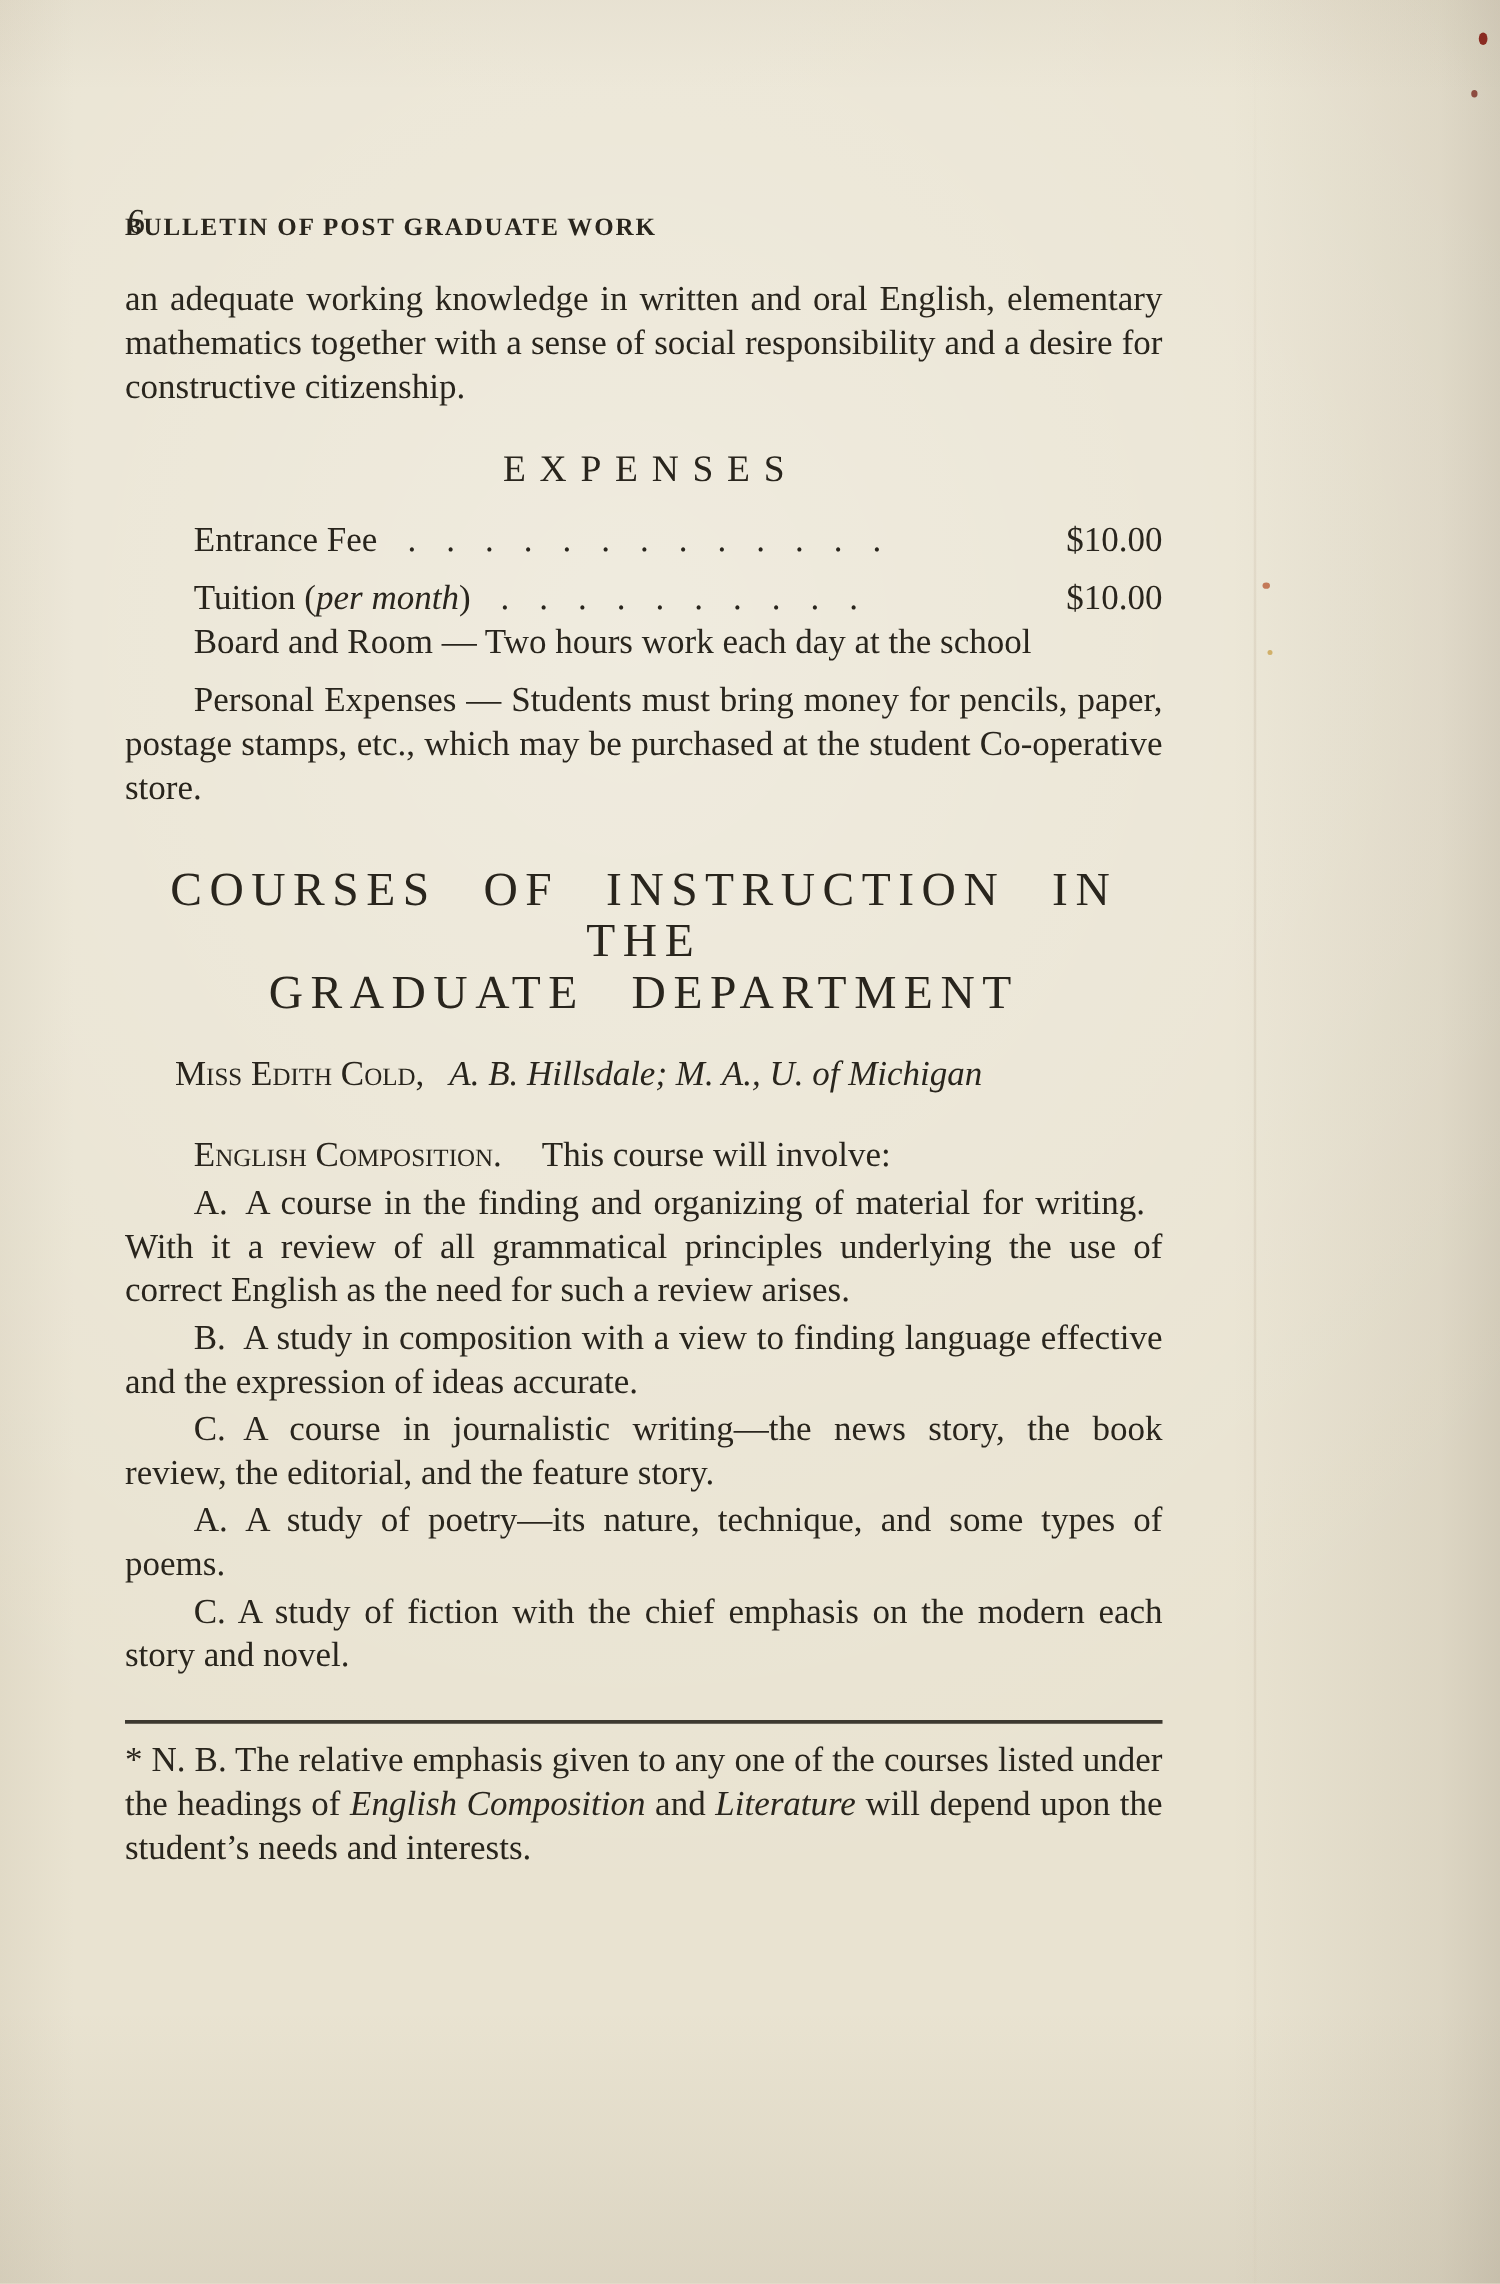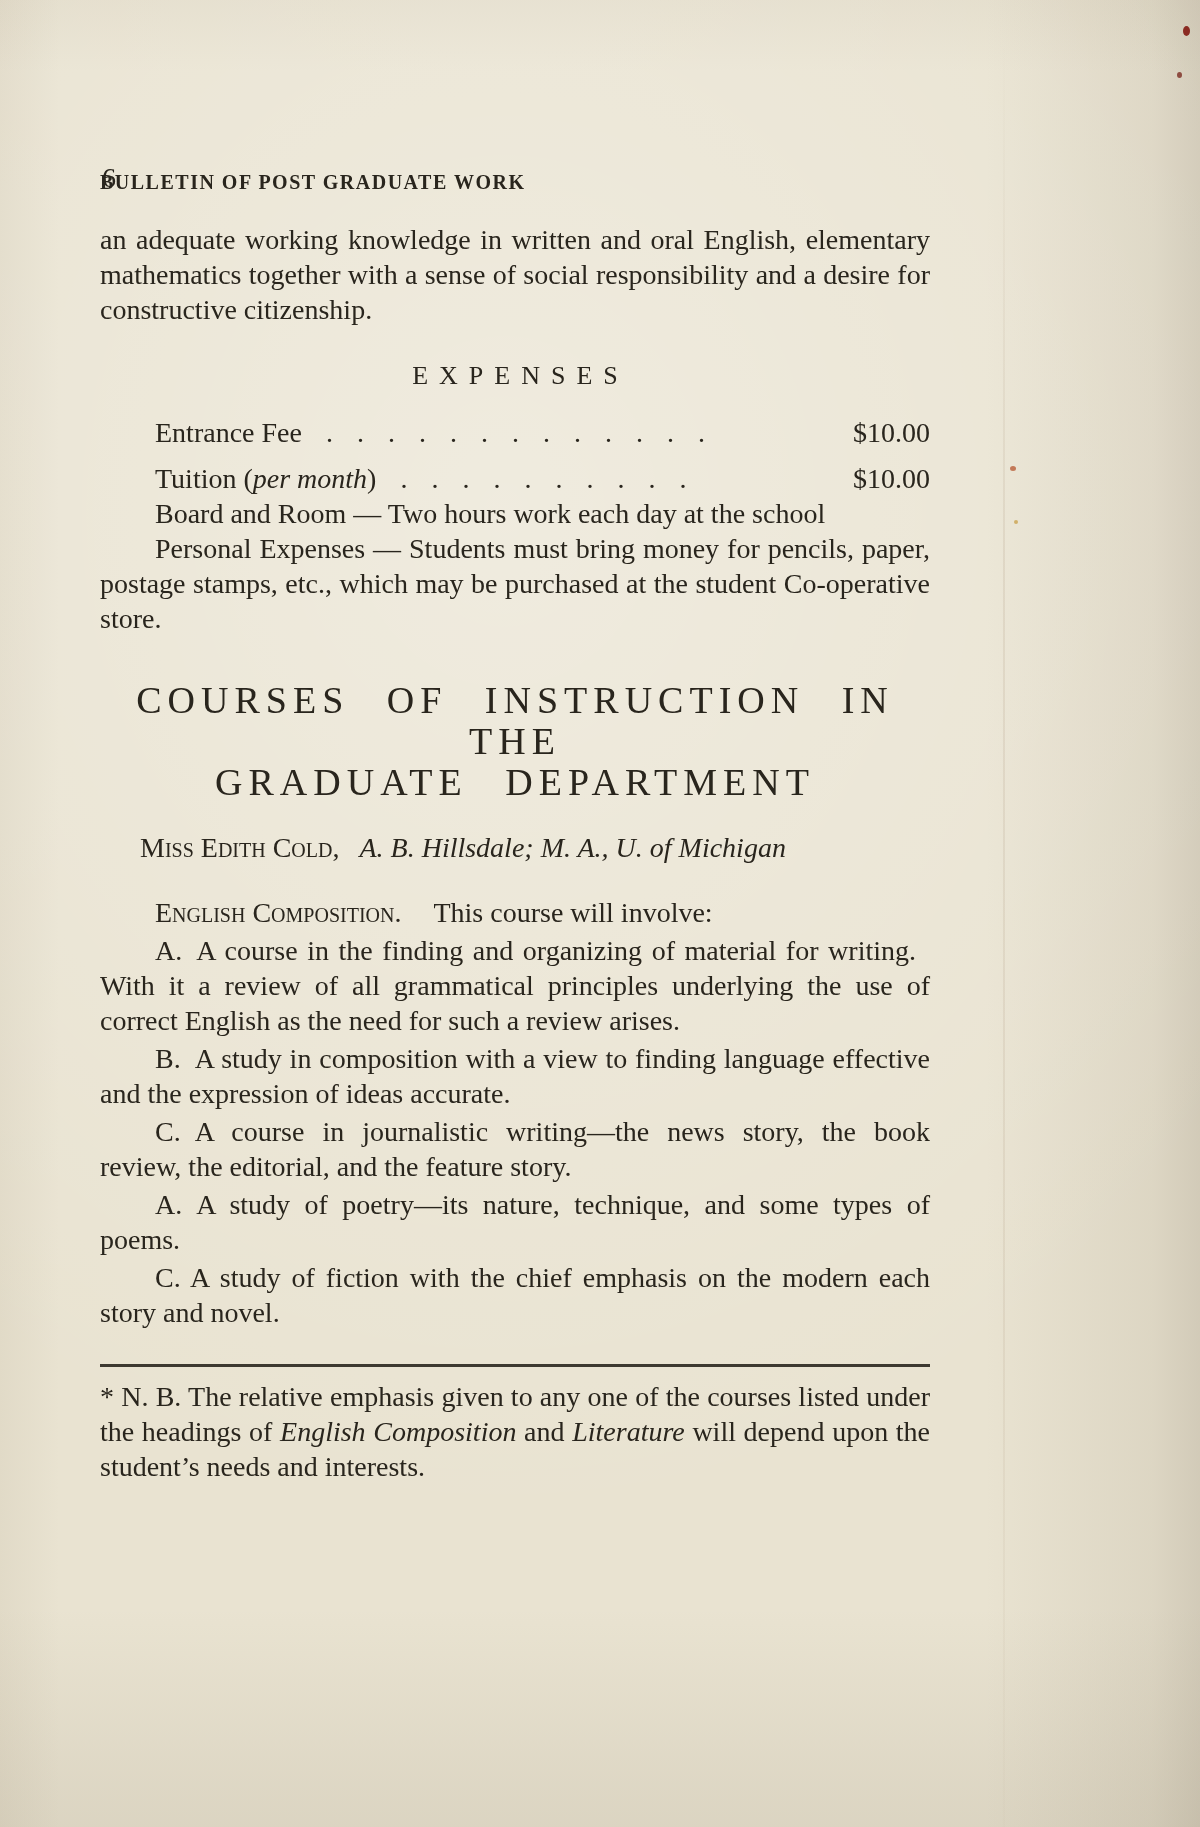--- a/index.html
+++ b/index.html
@@ -39,32 +39,32 @@
   .page-number { position: absolute; left: 2px; top: 2px; font-size: 28px; }
   .header-title {
     text-align: left; font-size: 20px; font-weight: bold;
     letter-spacing: 1.5px; padding-top: 7px;
   }
 
   p { margin: 0; }
   .justified { text-align: justify; }
 
   .section-heading {
-    text-align: center; font-size: 26px; letter-spacing: 11px; padding-left: 11px;
+    text-align: center; font-size: 30px; letter-spacing: 11px; padding-left: 11px;
     margin-top: 30px; margin-bottom: 20px; line-height: 38px;
   }
 
   .fee-line { display: flex; align-items: baseline; padding-left: 55px; margin-top: 11px; }
   .fee-leader {
     flex: 1; overflow: hidden; white-space: nowrap;
     padding: 0 24px; word-spacing: 17px;
   }
   .italic { font-style: italic; }
   .board-line { text-indent: 55px; }
-  .personal-para { text-indent: 55px; }
+  .personal-para { text-indent: 55px; margin-top: 12px; }
 
   .courses-heading {
     text-align: center; font-size: 38px; line-height: 41px;
     letter-spacing: 6px; word-spacing: 22px; margin-top: 44px; font-family: Liberation Serif, serif;
   }
 
   .byline { margin-top: 27px; padding-left: 40px; }
   .smallcaps { font-variant: small-caps; }
   .byline-creds { font-style: italic; padding-left: 20px; }
 

